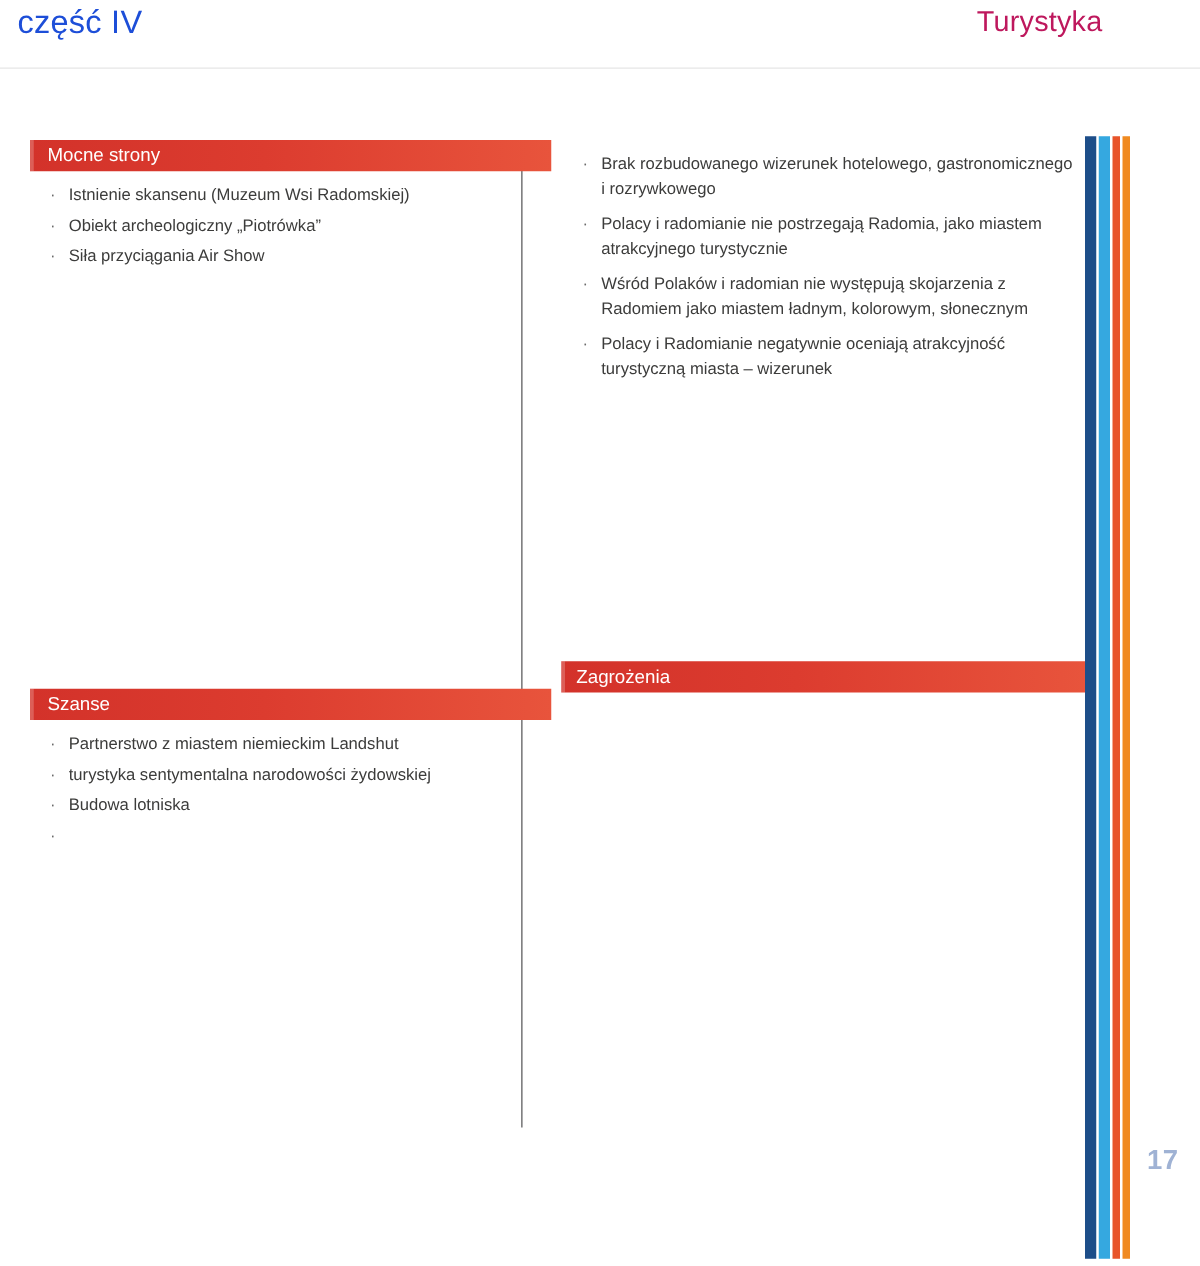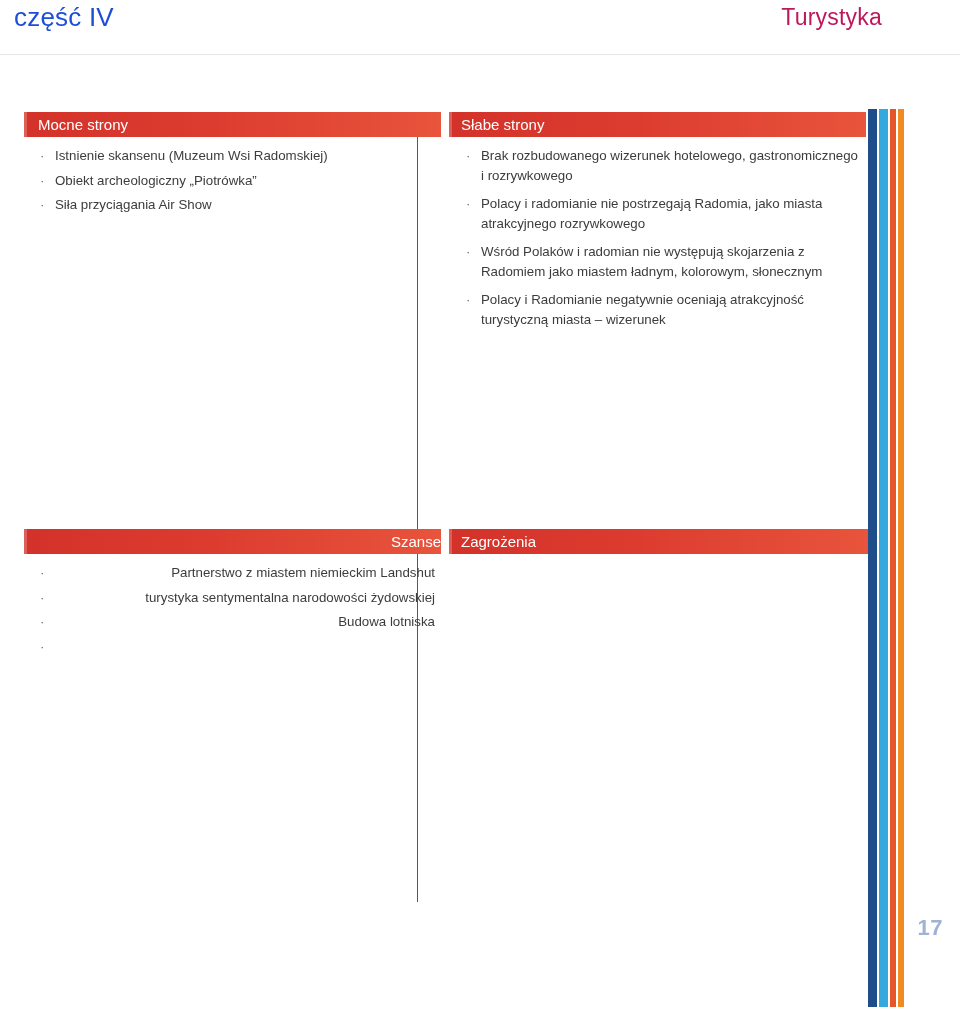--- a/index.html
+++ b/index.html
@@ -58,21 +58,21 @@
     height: 790px;
     background: #58585a;
   }
 
   .quad {
     position: absolute;
     padding-left: 24px;
   }
   .quad.tl { left: 0px;   top: 112px; width: 417px; }
   .quad.tr { left: 425px; top: 112px; width: 417px; }
-  .quad.bl { left: 0px;   top: 529px; width: 417px; text-align: right; }
+  .quad.bl { left: 0px;   top: 551px; width: 417px; }
   .quad.br { left: 425px; top: 529px; width: 419px; }
 
   .quad-head {
     height: 25px;
     background: linear-gradient(to right, #d3322a 0%, #dc3c2f 45%, #e8543c 100%);
     color: #ffffff;
     font-size: 15px;
     line-height: 25px;
     padding-left: 14px;
     box-sizing: border-box;
@@ -163,24 +163,23 @@
 <div class="quad tl">
   <div class="quad-head">Mocne strony</div>
   <ul class="quad-list">
     <li><span class="bullet">·</span><span>Istnienie skansenu (Muzeum Wsi Radomskiej)</span></li>
     <li><span class="bullet">·</span><span>Obiekt archeologiczny „Piotrówka”</span></li>
     <li><span class="bullet">·</span><span>Siła przyciągania Air Show</span></li>
   </ul>
 </div>
 
 <div class="quad tr">
-  <div class="quad-head">Słabe strony</div>
   <ul class="quad-list">
     <li class="spaced"><span class="bullet">·</span><span>Brak rozbudowanego wizerunek hotelowego, gastronomicznego i rozrywkowego</span></li>
-    <li class="spaced"><span class="bullet">·</span><span>Polacy i radomianie nie postrzegają Radomia, jako miasta atrakcyjnego rozrywkowego</span></li>
+    <li class="spaced"><span class="bullet">·</span><span>Polacy i radomianie nie postrzegają Radomia, jako miastem atrakcyjnego turystycznie</span></li>
     <li class="spaced"><span class="bullet">·</span><span>Wśród Polaków i radomian nie występują skojarzenia z Radomiem jako miastem ładnym, kolorowym, słonecznym</span></li>
     <li class="spaced"><span class="bullet">·</span><span>Polacy i Radomianie negatywnie oceniają atrakcyjność turystyczną miasta – wizerunek</span></li>
   </ul>
 </div>
 
 <div class="quad bl">
   <div class="quad-head">Szanse</div>
   <ul class="quad-list">
     <li><span class="bullet">·</span><span>Partnerstwo z miastem niemieckim Landshut</span></li>
     <li><span class="bullet">·</span><span>turystyka sentymentalna narodowości żydowskiej</span></li>

